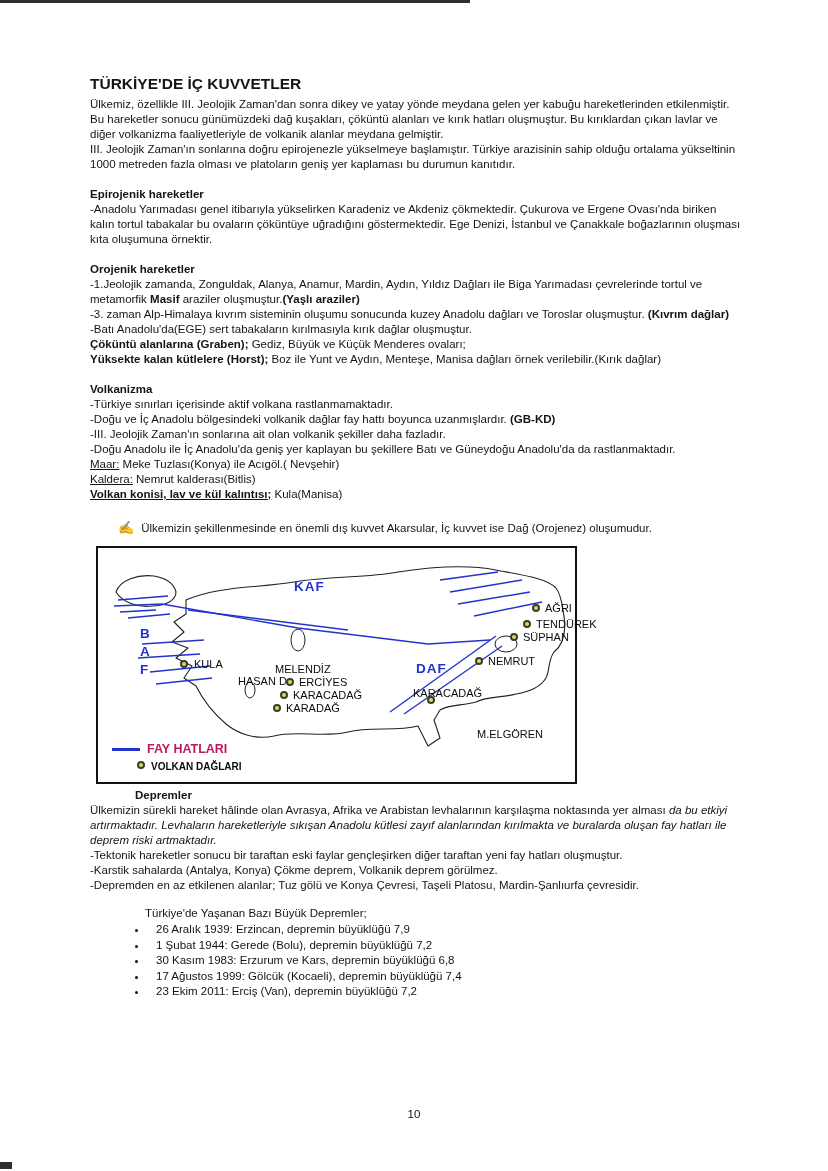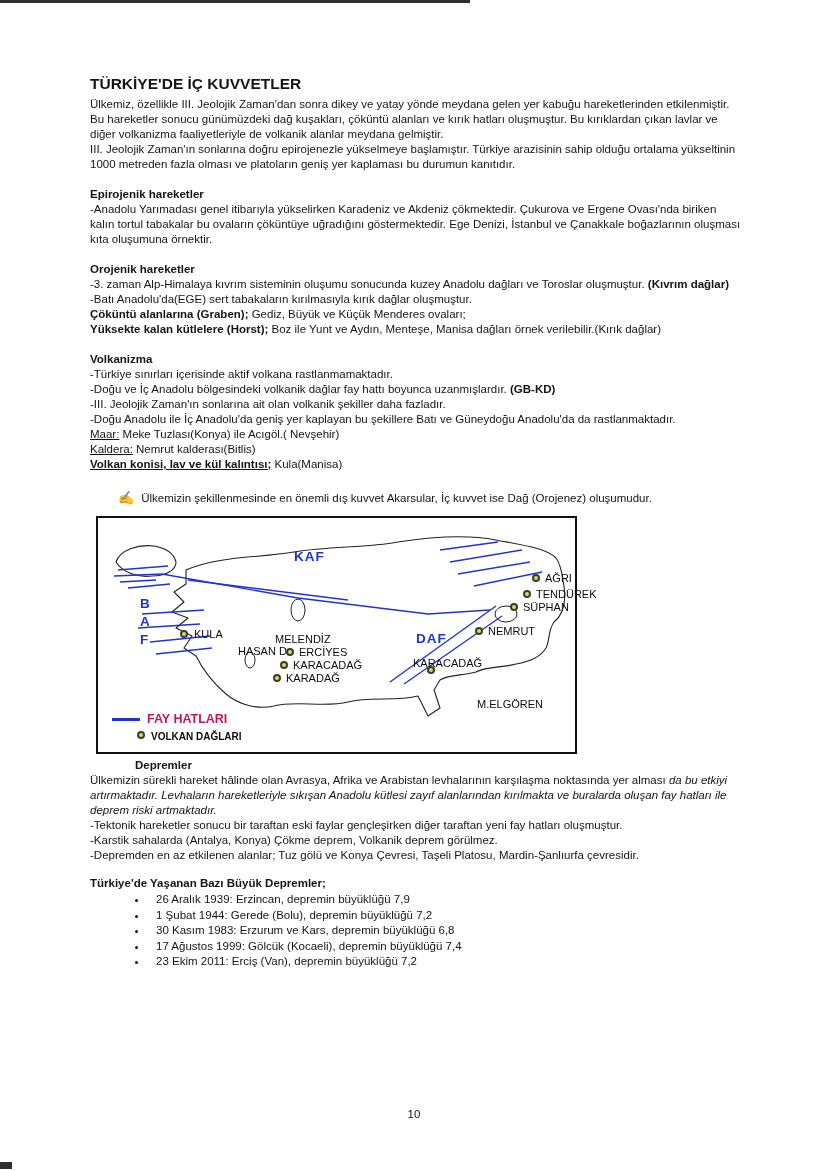--- a/index.html
+++ b/index.html
@@ -8,21 +8,21 @@
     position:relative; width:828px; height:1171px; margin:0 auto;
     background:#ffffff; overflow:hidden;
     font-family:"Liberation Sans", sans-serif; color:#141414;
   }
   .artifact-top { position:absolute; top:0; left:0; width:470px; height:3px; background:#2f2f2f; }
   .artifact-corner { position:absolute; bottom:2px; left:0; width:12px; height:7px; background:#2f2f2f; }
   .content { padding:74px 86px 0 90px; }
   .blk { font-size:11.5px; line-height:15px; }
   .blk-title { font-size:15.5px; font-weight:bold; line-height:20px; margin-bottom:3px; }
   .blk-heading { font-weight:bold; margin-top:15px; }
-  .blk-subheading { font-weight:bold; margin-top:13px; }
+  .blk-subheading { font-weight:normal; margin-top:13px; margin-left:55px; }
   .blk-note { margin-top:18px; margin-bottom:4px; margin-left:28px; }
   .hand-icon { margin-right:7px; font-size:13px; color:#4a4a4a; }
   .doc-list { margin:1px 0 0 0; padding-left:58px; font-size:11.5px; line-height:15.5px; }
   .doc-list li { padding-left:8px; }
   .b { font-weight:bold; }
   .i { font-style:italic; }
   .u { text-decoration:underline; }
   
   .map-box { position:relative; width:481px; height:238px; border:2px solid #111;
              margin:10px 0 2px 6px; background:#fff; }
@@ -56,20 +56,21 @@
 
   <div class="content">
 
     <div>
         <div class="blk blk-title"><span>TÜRKİYE'DE İÇ KUVVETLER</span></div>
         <div class="blk blk-para"><span>Ülkemiz, özellikle III. Jeolojik Zaman'dan sonra dikey ve yatay yönde meydana gelen yer kabuğu hareketlerinden etkilenmiştir.  Bu hareketler sonucu günümüzdeki dağ kuşakları, çöküntü alanları ve kırık hatları oluşmuştur. Bu kırıklardan çıkan lavlar ve diğer volkanizma faaliyetleriyle de volkanik alanlar meydana gelmiştir.</span></div>
         <div class="blk blk-para"><span>III. Jeolojik Zaman'ın sonlarına doğru epirojenezle yükselmeye başlamıştır. Türkiye arazisinin sahip olduğu ortalama yükseltinin 1000 metreden fazla olması ve platoların geniş yer kaplaması bu durumun kanıtıdır.</span></div>
         <div class="blk blk-heading"><span>Epirojenik hareketler</span></div>
         <div class="blk blk-para"><span>-Anadolu Yarımadası genel itibarıyla yükselirken Karadeniz ve Akdeniz çökmektedir. Çukurova ve Ergene Ovası'nda biriken kalın tortul tabakalar bu ovaların çöküntüye uğradığını göstermektedir. Ege Denizi, İstanbul ve Çanakkale boğazlarının oluşması kıta oluşumuna örnektir.</span></div>
         <div class="blk blk-heading"><span>Orojenik hareketler</span></div>
+        <div class="blk blk-para"><span>-1.Jeolojik zamanda, Zonguldak, Alanya, Anamur, Mardin, Aydın, Yıldız Dağları ile Biga Yarımadası çevrelerinde tortul ve metamorfik </span><span class="b">Masif</span><span> araziler oluşmuştur.</span><span class="b">(Yaşlı araziler)</span></div>
         <div class="blk blk-para"><span>-3. zaman Alp-Himalaya kıvrım sisteminin oluşumu sonucunda kuzey Anadolu dağları ve Toroslar oluşmuştur. </span><span class="b">(Kıvrım dağlar)</span></div>
         <div class="blk blk-para"><span>-Batı Anadolu'da(EGE) sert tabakaların kırılmasıyla kırık dağlar oluşmuştur.</span></div>
         <div class="blk blk-para"><span class="b">Çöküntü alanlarına (Graben);</span><span> Gediz, Büyük ve Küçük Menderes ovaları;</span></div>
         <div class="blk blk-para"><span class="b">Yüksekte kalan kütlelere (Horst);</span><span> Boz ile Yunt ve Aydın, Menteşe, Manisa dağları örnek verilebilir.(Kırık dağlar)</span></div>
         <div class="blk blk-heading"><span>Volkanizma</span></div>
         <div class="blk blk-para"><span>-Türkiye sınırları içerisinde aktif volkana rastlanmamaktadır.</span></div>
         <div class="blk blk-para"><span>-Doğu ve İç Anadolu bölgesindeki volkanik dağlar fay hattı boyunca uzanmışlardır. </span><span class="b">(GB-KD)</span></div>
         <div class="blk blk-para"><span>-III. Jeolojik Zaman'ın sonlarına ait olan volkanik şekiller daha fazladır.</span></div>
         <div class="blk blk-para"><span>-Doğu Anadolu ile İç Anadolu'da geniş yer kaplayan bu şekillere Batı ve Güneydoğu Anadolu'da da rastlanmaktadır.</span></div>
         <div class="blk blk-para"><span class="u">Maar:</span><span> Meke Tuzlası(Konya) ile Acıgöl.( Nevşehir)</span></div>

